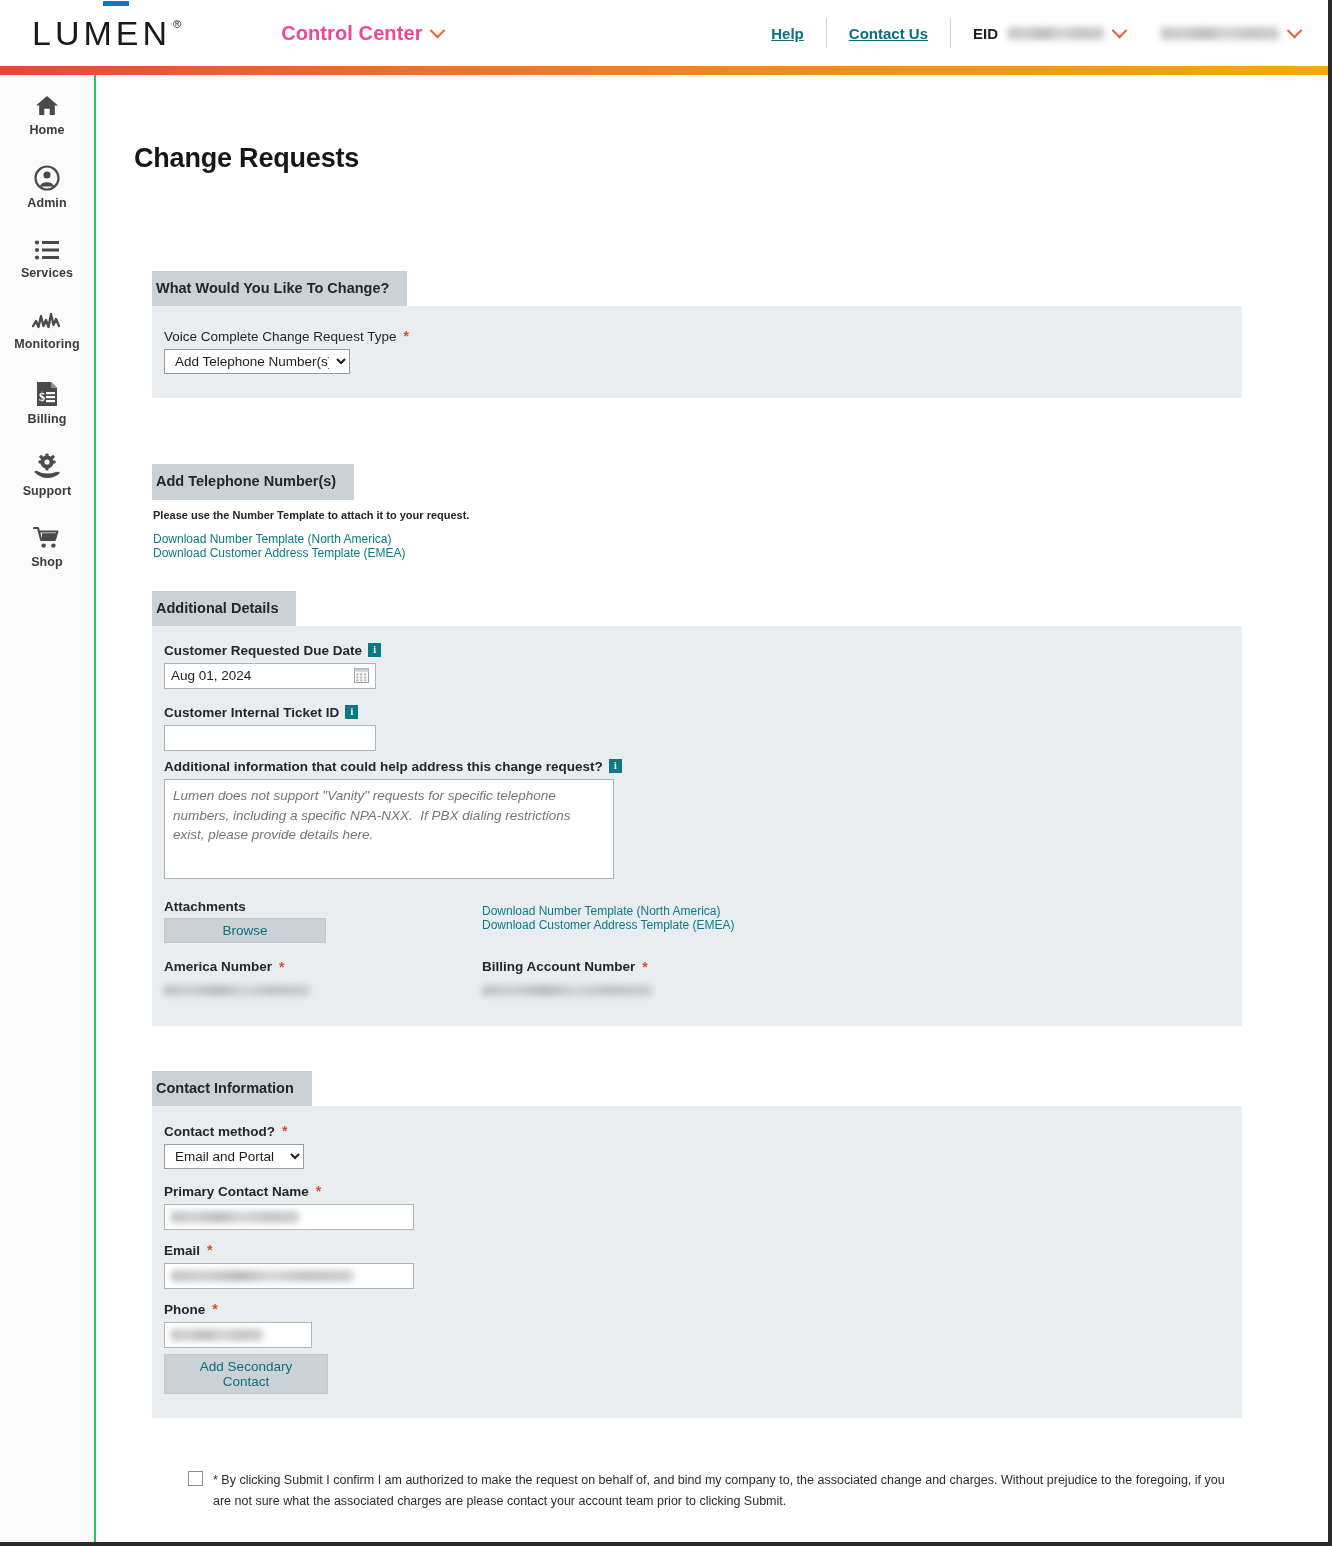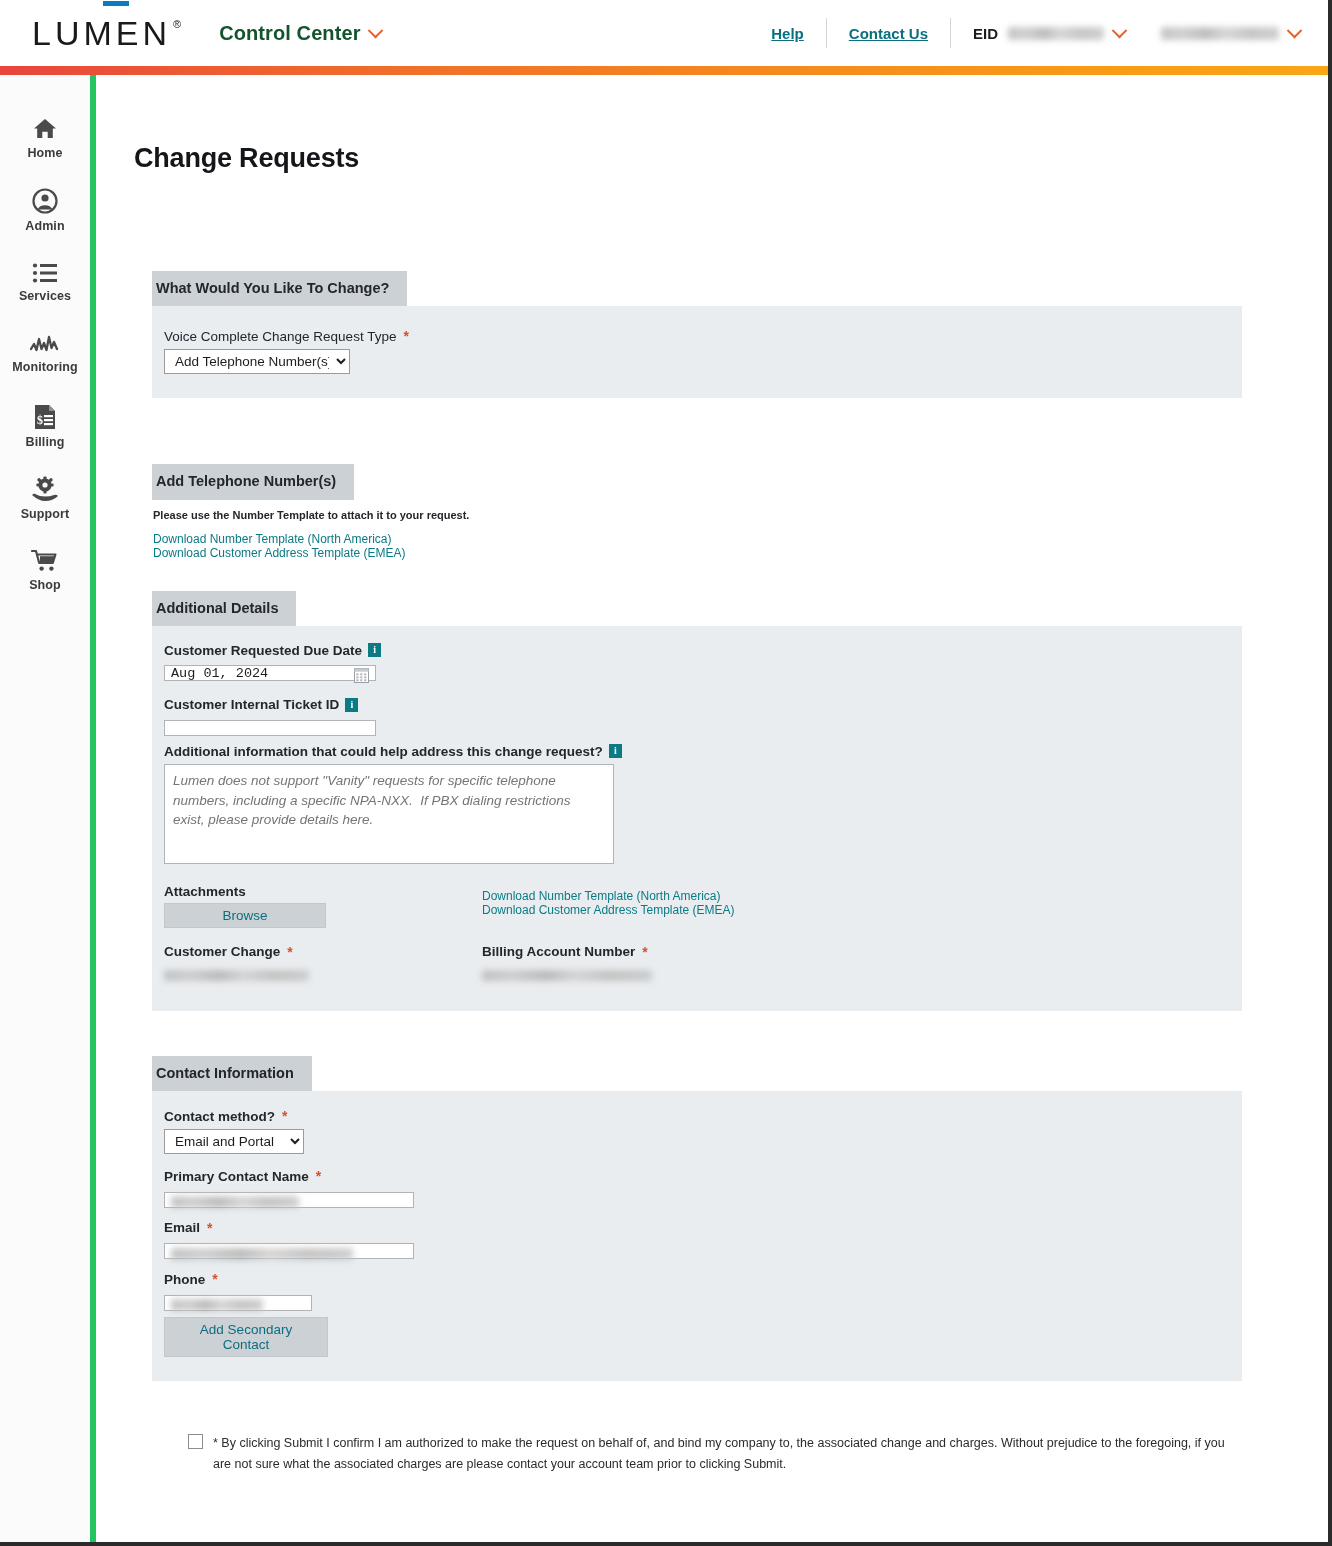--- a/index.html
+++ b/index.html
@@ -55,24 +55,24 @@
     height: 5px;
     background: #0b7bc1;
   }
   .logo-reg {
     font-size: 11px;
     color: #1a1a1a;
     margin-left: 2px;
     margin-top: 2px;
   }
   .app-name {
-    margin-left: 38px;
+    margin-left: 100px;
     font-size: 20px;
     font-weight: bold;
-    color: #14532d;
+    color: #ec4899;
     display: flex;
     align-items: center;
     gap: 9px;
     letter-spacing: .1px;
   }
   .chev {
     display: inline-block;
     width: 11px;
     height: 11px;
     border-right: 2.2px solid #e8622a;
@@ -124,22 +124,22 @@
   
   .body-wrap {
     display: flex;
     height: calc(1546px - 66px - 9px);
     background: #ffffff;
   }
   .sidebar {
     width: 96px;
     flex: 0 0 96px;
     background: #fbfbfb;
-    border-right: 6px solid #22c55e;
-    padding-top: 27px;
+    border-right: 2px solid #22c55e;
+    padding-top: 4px;
   }
   .side-item {
     width: 100%;
     height: 72px;
     display: flex;
     flex-direction: column;
     align-items: center;
     justify-content: center;
     gap: 5px;
     cursor: pointer;
@@ -212,26 +212,26 @@
     font-family: "Liberation Sans", sans-serif;
     font-size: 13.5px;
     color: #1d1d1d;
     background: #fff;
     border: 1px solid #9b9b9b;
     height: 25px;
     padding: 2px 4px 2px 6px;
     border-radius: 0;
   }
   input.ui-input {
-    font-family: Liberation Mono, monospace;
+    font-family: Liberation Sans, sans-serif;
     font-size: 13.5px;
     color: #1d1d1d;
     background: #fff;
     border: 1px solid #b0b4b8;
-    height: 16px;
+    height: 26px;
     padding: 2px 6px;
     border-radius: 0;
     outline: none;
   }
   .date-wrap { position: relative; display: inline-block; }
   .cal-icon {
     position: absolute;
     right: 7px; top: 5px;
     width: 15px; height: 15px;
   }
@@ -503,21 +503,21 @@
           <div style="padding-top:6px;">
             <a class="dl-link">Download Number Template (North America)</a>
             <a class="dl-link">Download Customer Address Template (EMEA)</a>
           </div>
         </div>
 
         
         <div style="display:flex; margin-top:16px;">
           <div style="width:318px;">
             <div class="field-label" style="margin-bottom:7px;">
-              <span>Customer Change</span>
+              <span>America Number</span>
               <span class="req">*</span>
             </div>
             <span class="blurred blur-value" style="width:145px;"></span>
           </div>
           <div>
             <div class="field-label" style="margin-bottom:7px;">
               <span>Billing Account Number</span>
               <span class="req">*</span>
             </div>
             <span class="blurred blur-value" style="width:170px;"></span>

